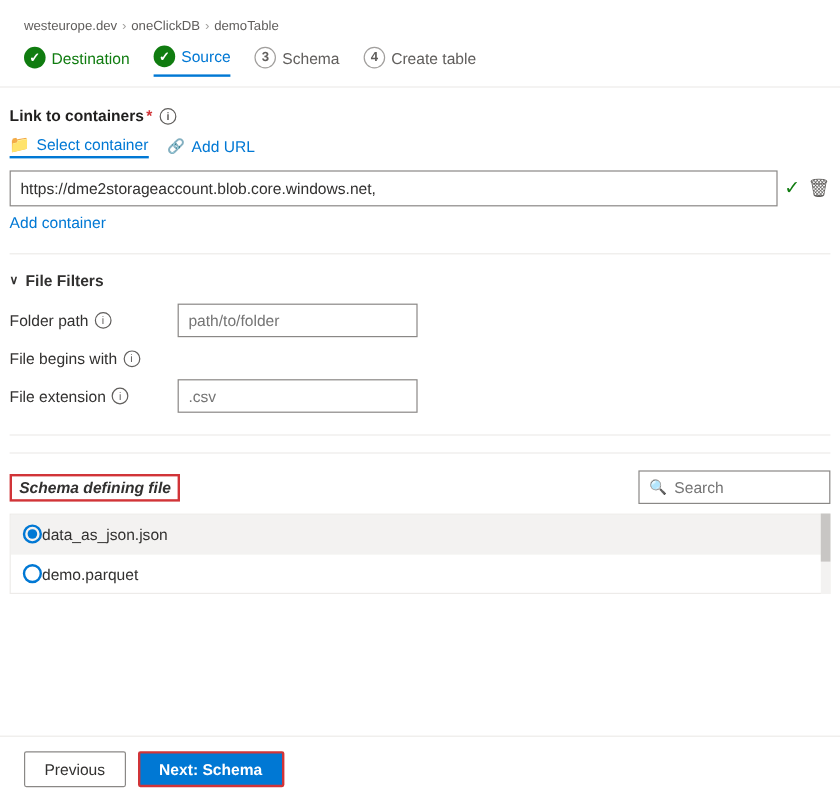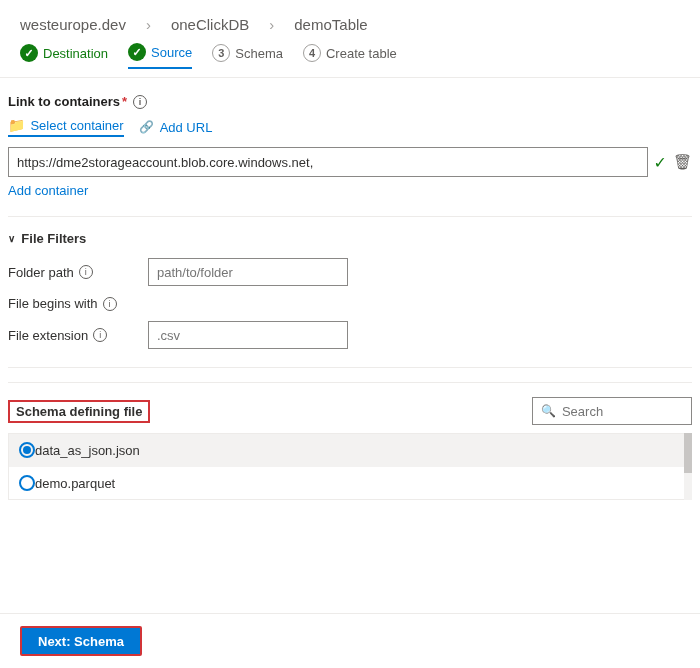--- a/index.html
+++ b/index.html
@@ -22,25 +22,25 @@
       padding: 16px 20px 8px 20px;
       border-bottom: 1px solid #edebe9;
     }
     .page-title {
       font-size: 18px;
       font-weight: 600;
       color: #201f1e;
       margin-bottom: 4px;
     }
     .breadcrumb {
-      font-size: 15px;
+      font-size: 11px;
       color: #605e5c;
       display: flex;
       align-items: center;
-      gap: 20px;
+      gap: 4px;
       margin-bottom: 10px;
     }
     .breadcrumb span.sep { color: #a19f9d; }
     .steps {
       display: flex;
       align-items: center;
       gap: 0;
       padding: 0;
     }
     .step {
@@ -203,20 +203,21 @@
       align-items: center;
       justify-content: space-between;
       margin-bottom: 8px;
     }
     .schema-title {
       font-size: 13px;
       font-weight: 600;
       color: #323130;
       border: 2px solid #d13438;
       padding: 2px 6px;
+      font-style: italic;
     }
     .search-box {
       display: flex;
       align-items: center;
       border: 1px solid #8a8886;
       height: 28px;
       padding: 0 8px;
       gap: 6px;
       width: 160px;
     }
@@ -426,15 +427,16 @@
         </div>
         <div class="scroll-indicator">
           <div class="scroll-thumb"></div>
         </div>
       </div>
     </div>
 
   </div>
 
   <div class="footer">
+    <button class="btn btn-secondary">Previous</button>
     <button class="btn btn-primary">Next: Schema</button>
   </div>
 </div>
 
 </body></html>

